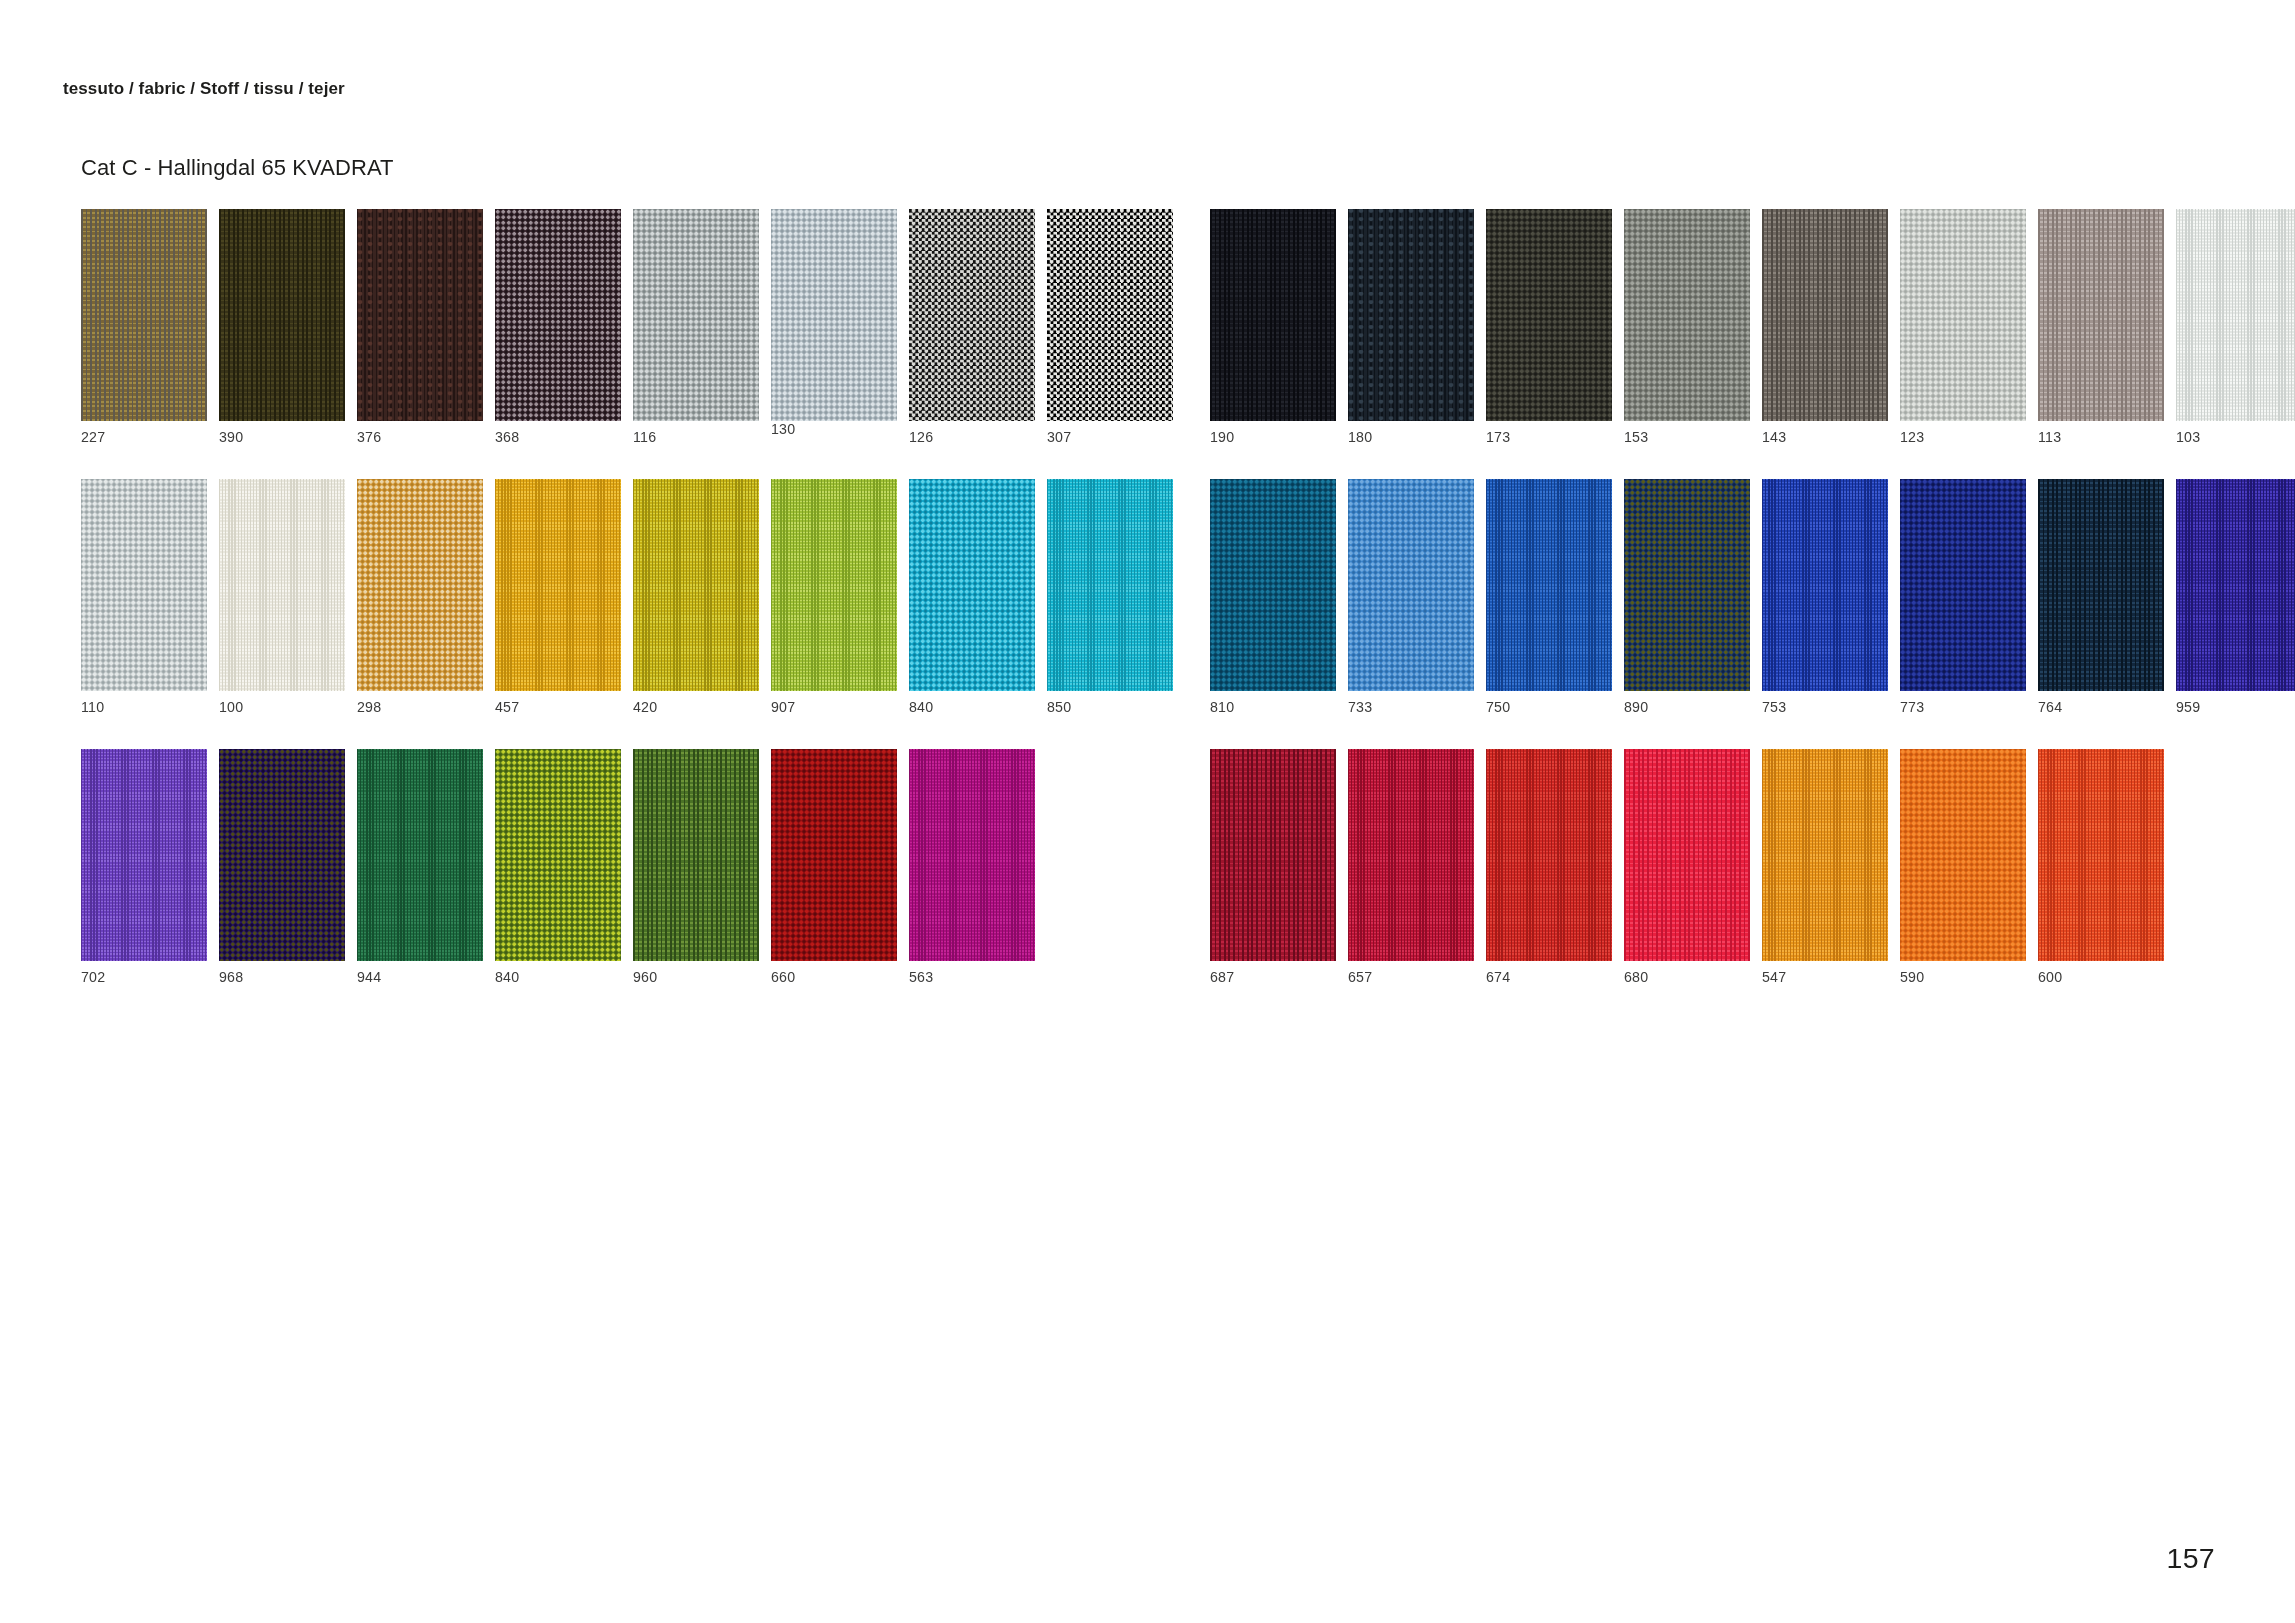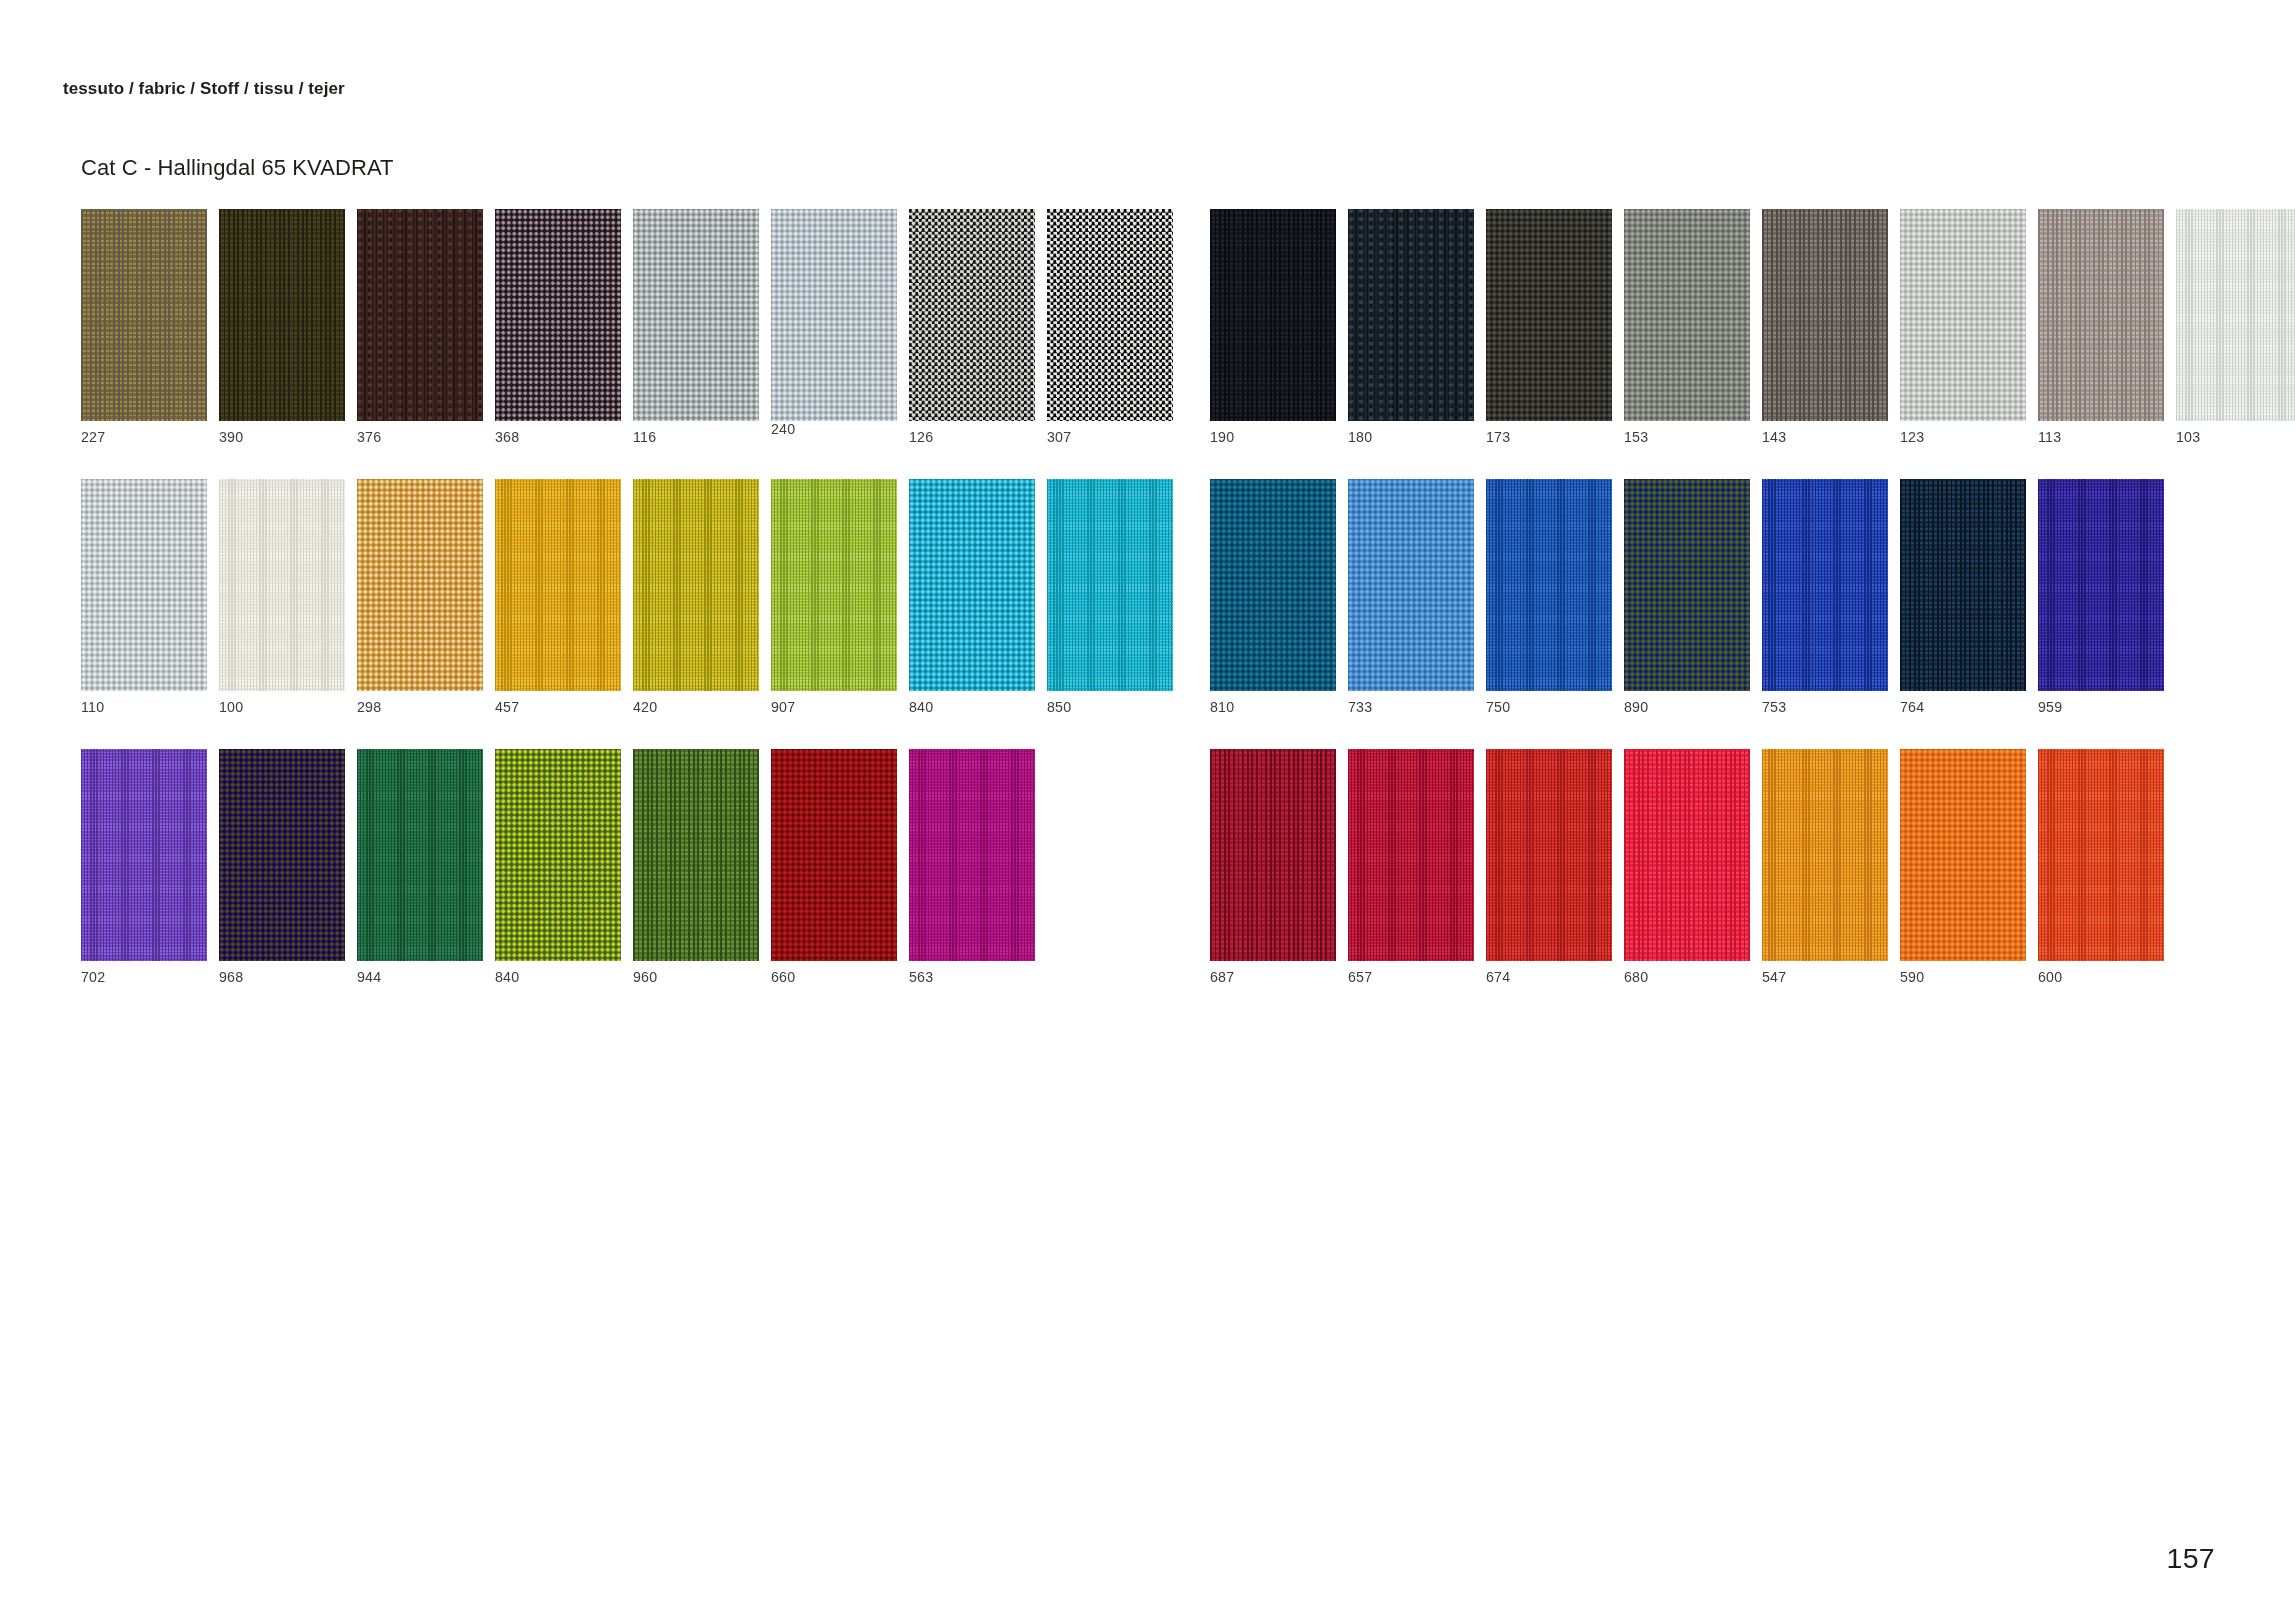--- a/index.html
+++ b/index.html
@@ -148,21 +148,21 @@
           <div class="swatch-cell">
             <div class="swatch-chip" style="background-color: rgb(167, 173, 173);">
               <div class="weave" style="background: radial-gradient(circle, rgb(213, 218, 219) 0px, rgb(213, 218, 219) 1.5px, rgba(0, 0, 0, 0) 1.9px) 0px 0px / 5.5px 5.5px, radial-gradient(circle, rgb(124, 133, 134) 0px, rgb(124, 133, 134) 1.3px, rgba(0, 0, 0, 0) 1.8px) 2.8px 2.8px / 5.5px 5.5px, linear-gradient(rgb(167, 173, 173), rgb(167, 173, 173));"></div>
             </div>
             <div class="swatch-label">116</div>
           </div>
           <div class="swatch-cell">
             <div class="swatch-chip" style="background-color: rgb(181, 192, 198);">
               <div class="weave" style="background: radial-gradient(circle, rgb(221, 228, 232) 0px, rgb(221, 228, 232) 1.5px, rgba(0, 0, 0, 0) 1.9px) 0px 0px / 5.5px 5.5px, radial-gradient(circle, rgb(142, 155, 163) 0px, rgb(142, 155, 163) 1.3px, rgba(0, 0, 0, 0) 1.8px) 2.8px 2.8px / 5.5px 5.5px, linear-gradient(rgb(181, 192, 198), rgb(181, 192, 198));"></div>
             </div>
-            <div class="swatch-label raised">240</div>
+            <div class="swatch-label raised">130</div>
           </div>
           <div class="swatch-cell">
             <div class="swatch-chip" style="background-color: rgb(43, 43, 43);">
               <div class="weave" style="background: repeating-conic-gradient(rgb(216, 216, 212) 0%, rgb(216, 216, 212) 25%, rgb(17, 17, 17) 0%, rgb(17, 17, 17) 50%) 0px 0px / 6.4px 6.4px, linear-gradient(rgb(43, 43, 43), rgb(43, 43, 43));"></div>
             </div>
             <div class="swatch-label">126</div>
           </div>
           <div class="swatch-cell">
             <div class="swatch-chip" style="background-color: rgb(29, 29, 29);">
               <div class="weave" style="background: repeating-conic-gradient(rgb(232, 232, 228) 0%, rgb(232, 232, 228) 25%, rgb(0, 0, 0) 0%, rgb(0, 0, 0) 50%) 0px 0px / 6.4px 6.4px, linear-gradient(rgb(29, 29, 29), rgb(29, 29, 29));"></div>
@@ -341,20 +341,26 @@
             </div>
             <div class="swatch-label">890</div>
           </div>
           <div class="swatch-cell">
             <div class="swatch-chip" style="background-color: rgb(31, 63, 180);">
               <div class="weave" style="background: repeating-linear-gradient(90deg, rgb(19, 42, 135) 0px, rgb(19, 42, 135) 1.3px, rgba(0, 0, 0, 0) 1.3px, rgba(0, 0, 0, 0) 3.1px), repeating-linear-gradient(0deg, rgb(58, 90, 208) 0px, rgb(58, 90, 208) 1.3px, rgba(0, 0, 0, 0) 1.3px, rgba(0, 0, 0, 0) 3.1px), linear-gradient(rgb(31, 63, 180), rgb(31, 63, 180));"></div>
             </div>
             <div class="swatch-label">753</div>
           </div>
           <div class="swatch-cell">
+            <div class="swatch-chip" style="background-color: rgb(23, 37, 126);">
+              <div class="weave" style="background: radial-gradient(circle, rgb(43, 60, 165) 0px, rgb(43, 60, 165) 1.5px, rgba(0, 0, 0, 0) 1.9px) 0px 0px / 5.5px 5.5px, radial-gradient(circle, rgb(12, 21, 80) 0px, rgb(12, 21, 80) 1.3px, rgba(0, 0, 0, 0) 1.8px) 2.8px 2.8px / 5.5px 5.5px, linear-gradient(rgb(23, 37, 126), rgb(23, 37, 126));"></div>
+            </div>
+            <div class="swatch-label">773</div>
+          </div>
+          <div class="swatch-cell">
             <div class="swatch-chip" style="background-color: rgb(18, 39, 61);">
               <div class="weave" style="background: repeating-linear-gradient(90deg, rgb(8, 22, 36) 0px, rgb(8, 22, 36) 1.8px, rgba(0, 0, 0, 0) 1.8px, rgba(0, 0, 0, 0) 4.6px), repeating-linear-gradient(0deg, rgb(34, 65, 94) 0px, rgb(34, 65, 94) 1.8px, rgba(0, 0, 0, 0) 1.8px, rgba(0, 0, 0, 0) 4.6px), linear-gradient(rgb(18, 39, 61), rgb(18, 39, 61));"></div>
             </div>
             <div class="swatch-label">764</div>
           </div>
           <div class="swatch-cell">
             <div class="swatch-chip" style="background-color: rgb(48, 36, 154);">
               <div class="weave" style="background: repeating-linear-gradient(90deg, rgb(31, 23, 112) 0px, rgb(31, 23, 112) 1.3px, rgba(0, 0, 0, 0) 1.3px, rgba(0, 0, 0, 0) 3.1px), repeating-linear-gradient(0deg, rgb(74, 60, 192) 0px, rgb(74, 60, 192) 1.3px, rgba(0, 0, 0, 0) 1.3px, rgba(0, 0, 0, 0) 3.1px), linear-gradient(rgb(48, 36, 154), rgb(48, 36, 154));"></div>
             </div>
             <div class="swatch-label">959</div>

